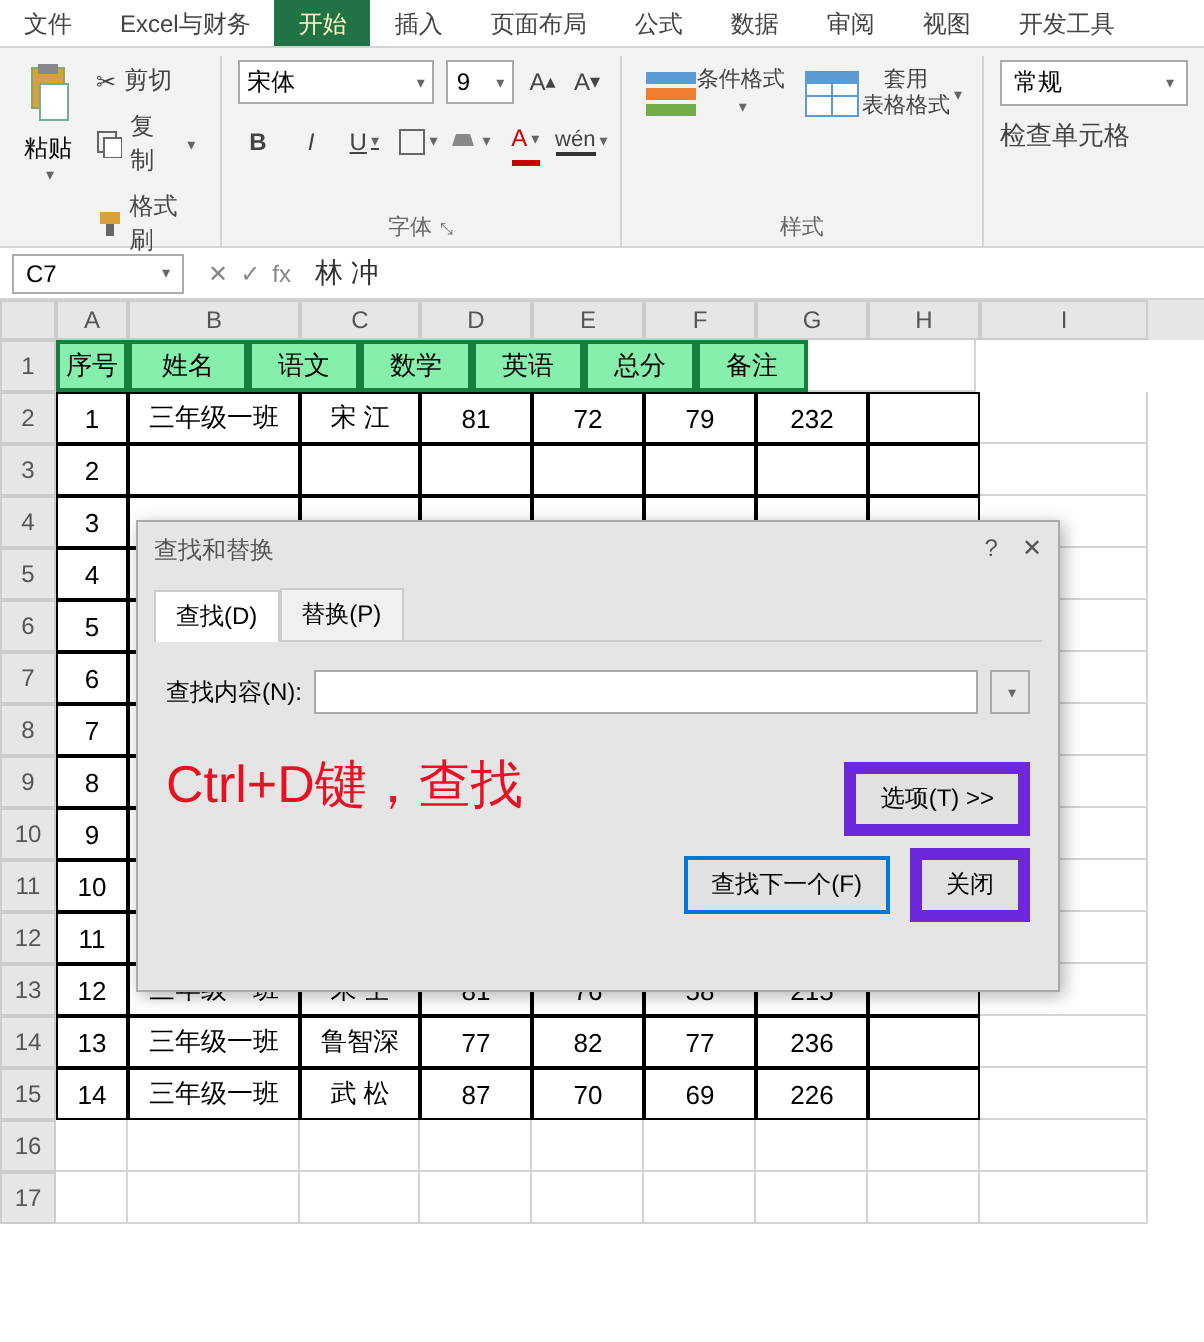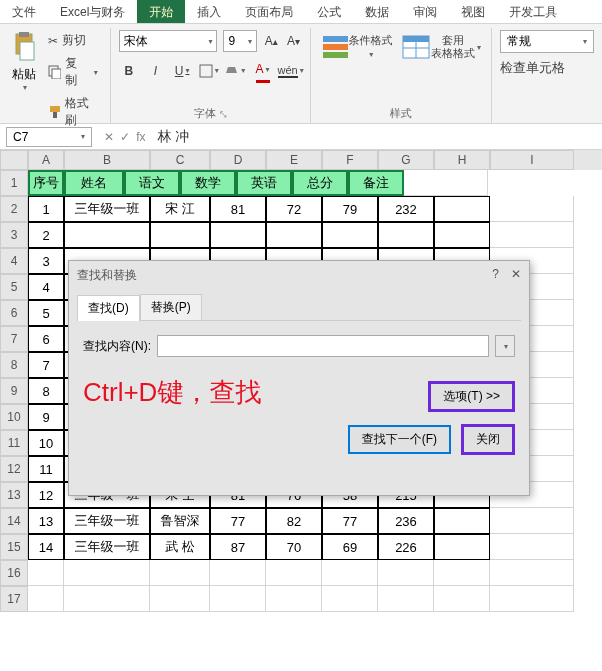--- a/index.html
+++ b/index.html
@@ -48,21 +48,21 @@
 .dlg-title-r{display:flex;gap:12px}
 .dlg-tabs{display:flex;border-bottom:1px solid #ccc;margin:4px 8px 0 8px}
 .dlg-tab{padding:4px 10px;border:1px solid #ccc;border-bottom:none;background:#f0f0f0;cursor:pointer;font-size:12px}
 .dlg-tab.active{background:#fff;position:relative;top:1px}
 .dlg-body{padding:14px 14px}
 .dlg-row{display:flex;align-items:center;gap:6px}
 .dlg-input{flex:1;border:1px solid #aaa;background:#fff;height:22px}
 .dlg-input-btn{width:20px;height:22px;border:1px solid #aaa;background:#e8e8e8;display:flex;align-items:center;justify-content:center;cursor:pointer}
 .big-text{color:#e81123;font-size:26px;font-weight:400;margin-top:18px}
 .dlg-footer{display:flex;justify-content:flex-end;gap:10px;padding:0 14px 12px 14px;align-items:center}
-.dlg-btn{border:3px solid #6d28d9;background:#e1e1e1;padding:4px 12px;cursor:pointer;font-size:12px}
+.dlg-btn{border:6px solid #6d28d9;background:#e1e1e1;padding:4px 12px;cursor:pointer;font-size:12px}
 .dlg-btn.primary{border:2px solid #0078d7}
 .opt-btn{position:absolute;right:14px;top:120px}
 svg{display:block}
 </style>
 </head>
 <body>
 
 <div class="tabs">
   <div class="tab">文件</div>
   <div class="tab">Excel与财务</div>

